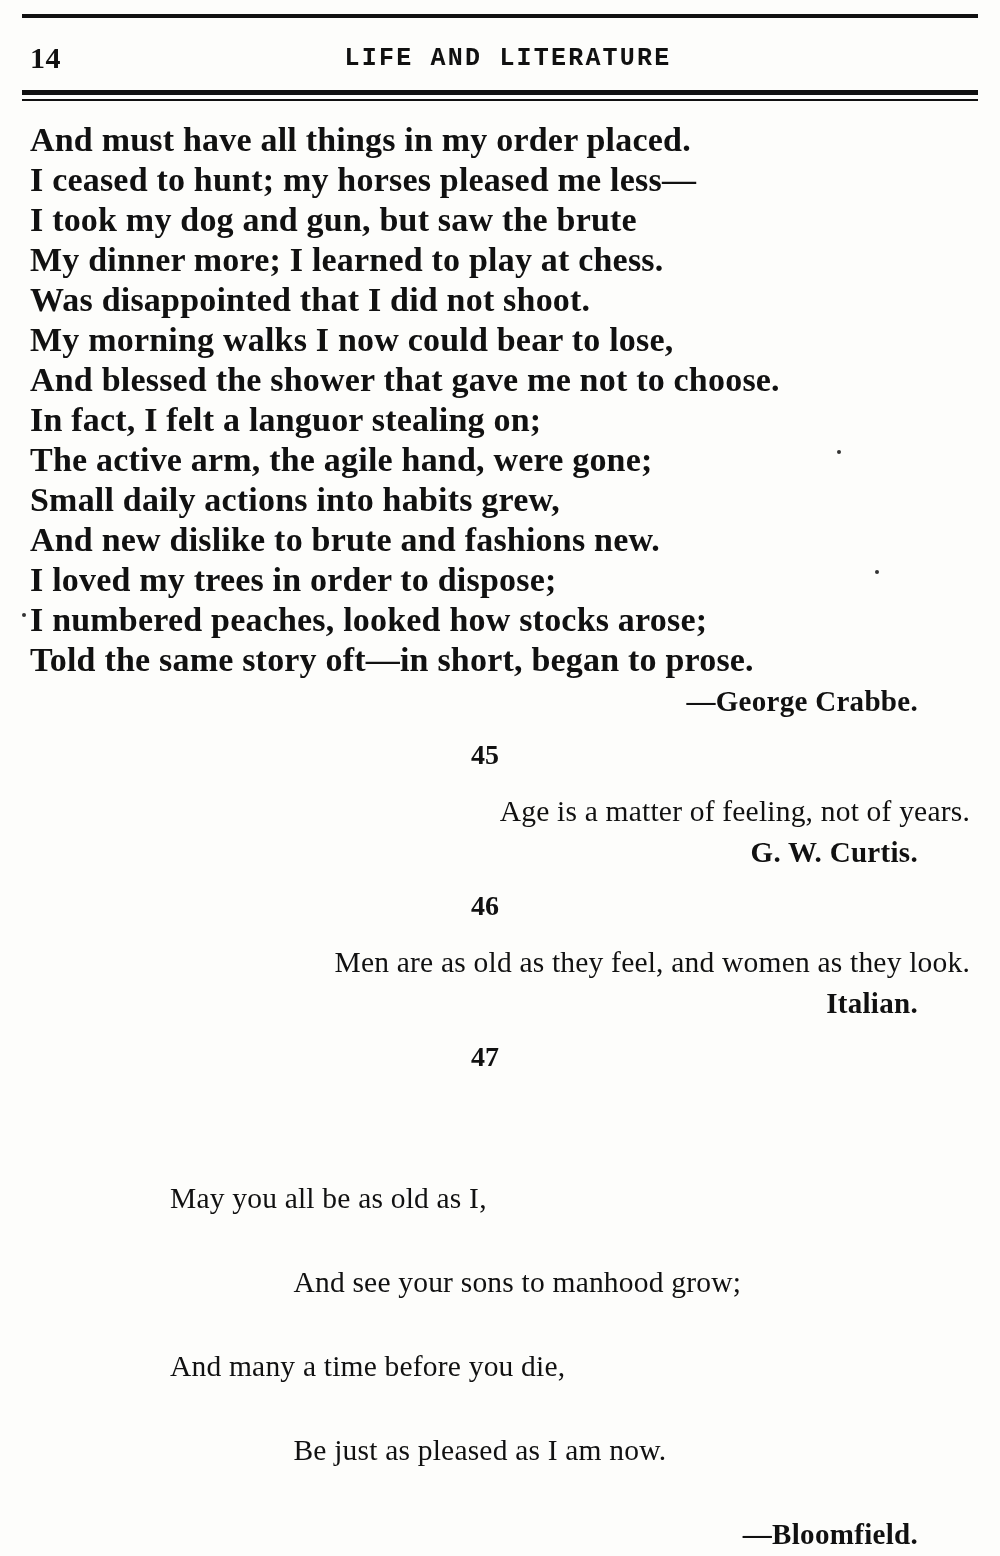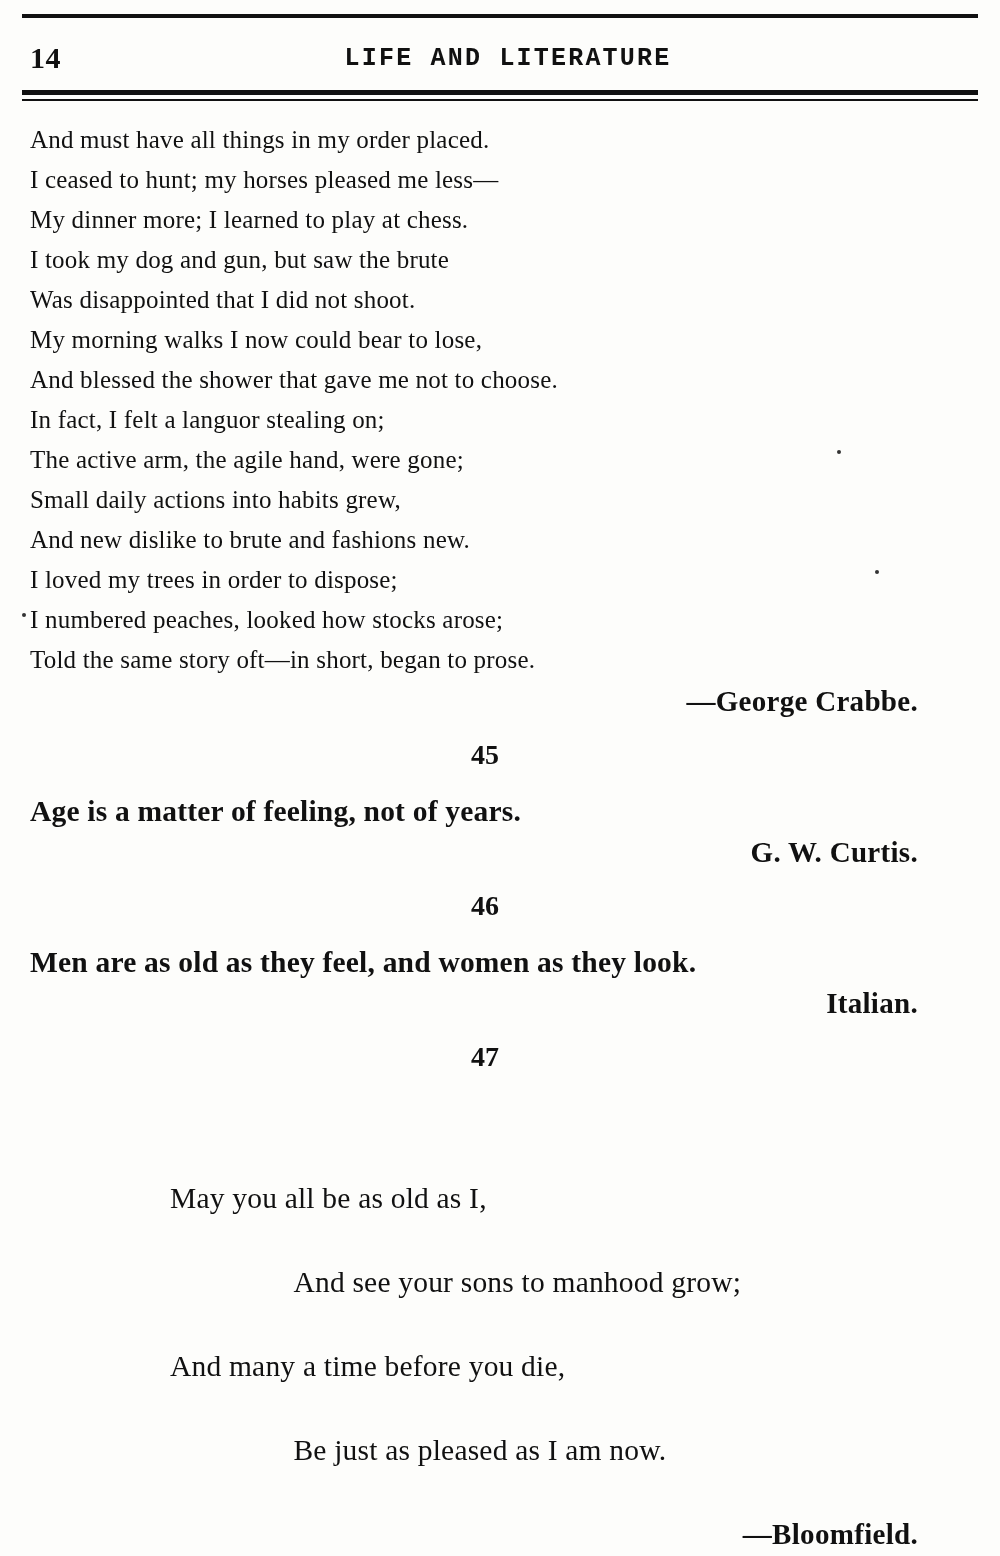--- a/index.html
+++ b/index.html
@@ -85,24 +85,25 @@
     right: 0;
     top: 120px;
     padding: 0 30px;
     box-sizing: border-box;
   }
 
   .verse-block {
     margin: 0;
   }
   .verse-line {
-    font-size: 25px;
+    font-size: 34px;
     line-height: 40px;
     white-space: pre;
     letter-spacing: 0.2px;
+    font-weight: bold;
   }
 
   .attribution {
     text-align: right;
     font-size: 29px;
     line-height: 42px;
     font-weight: 700;
     padding-right: 52px;
     letter-spacing: 0.3px;
   }
@@ -116,22 +117,21 @@
     padding-right: 30px;
   }
 
   .prose-line {
     font-size: 29.5px;
     line-height: 40px;
     white-space: pre;
     letter-spacing: 0.2px;
   }
   .center-ish {
-    text-align: left;
-    font-weight: bold;
+    text-align: right;
   }
 
   .poem-47 {
     font-size: 29.5px;
     line-height: 42px;
     white-space: pre;
     letter-spacing: 0.2px;
     padding-left: 140px;
   }
   .poem-47 .ind { padding-left: 78px; display: inline-block; }
@@ -161,22 +161,22 @@
 
   <div class="stray-dot" style="left:837px; top:450px;"></div>
   <div class="stray-dot" style="left:875px; top:570px;"></div>
   <div class="stray-dot" style="left:22px; top:613px;"></div>
 
   <div class="content">
 
     <div class="verse-block">
       <div class="verse-line">And must have all things in my order placed.</div>
       <div class="verse-line">I ceased to hunt; my horses pleased me less—</div>
+      <div class="verse-line">I took my dog and gun, but saw the brute</div>
       <div class="verse-line">My dinner more; I learned to play at chess.</div>
-      <div class="verse-line">I took my dog and gun, but saw the brute</div>
       <div class="verse-line">Was disappointed that I did not shoot.</div>
       <div class="verse-line">My morning walks I now could bear to lose,</div>
       <div class="verse-line">And blessed the shower that gave me not to choose.</div>
       <div class="verse-line">In fact, I felt a languor stealing on;</div>
       <div class="verse-line">The active arm, the agile hand, were gone;</div>
       <div class="verse-line">Small daily actions into habits grew,</div>
       <div class="verse-line">And new dislike to brute and fashions new.</div>
       <div class="verse-line">I loved my trees in order to dispose;</div>
       <div class="verse-line">I numbered peaches, looked how stocks arose;</div>
       <div class="verse-line">Told the same story oft—in short, began to prose.</div>

